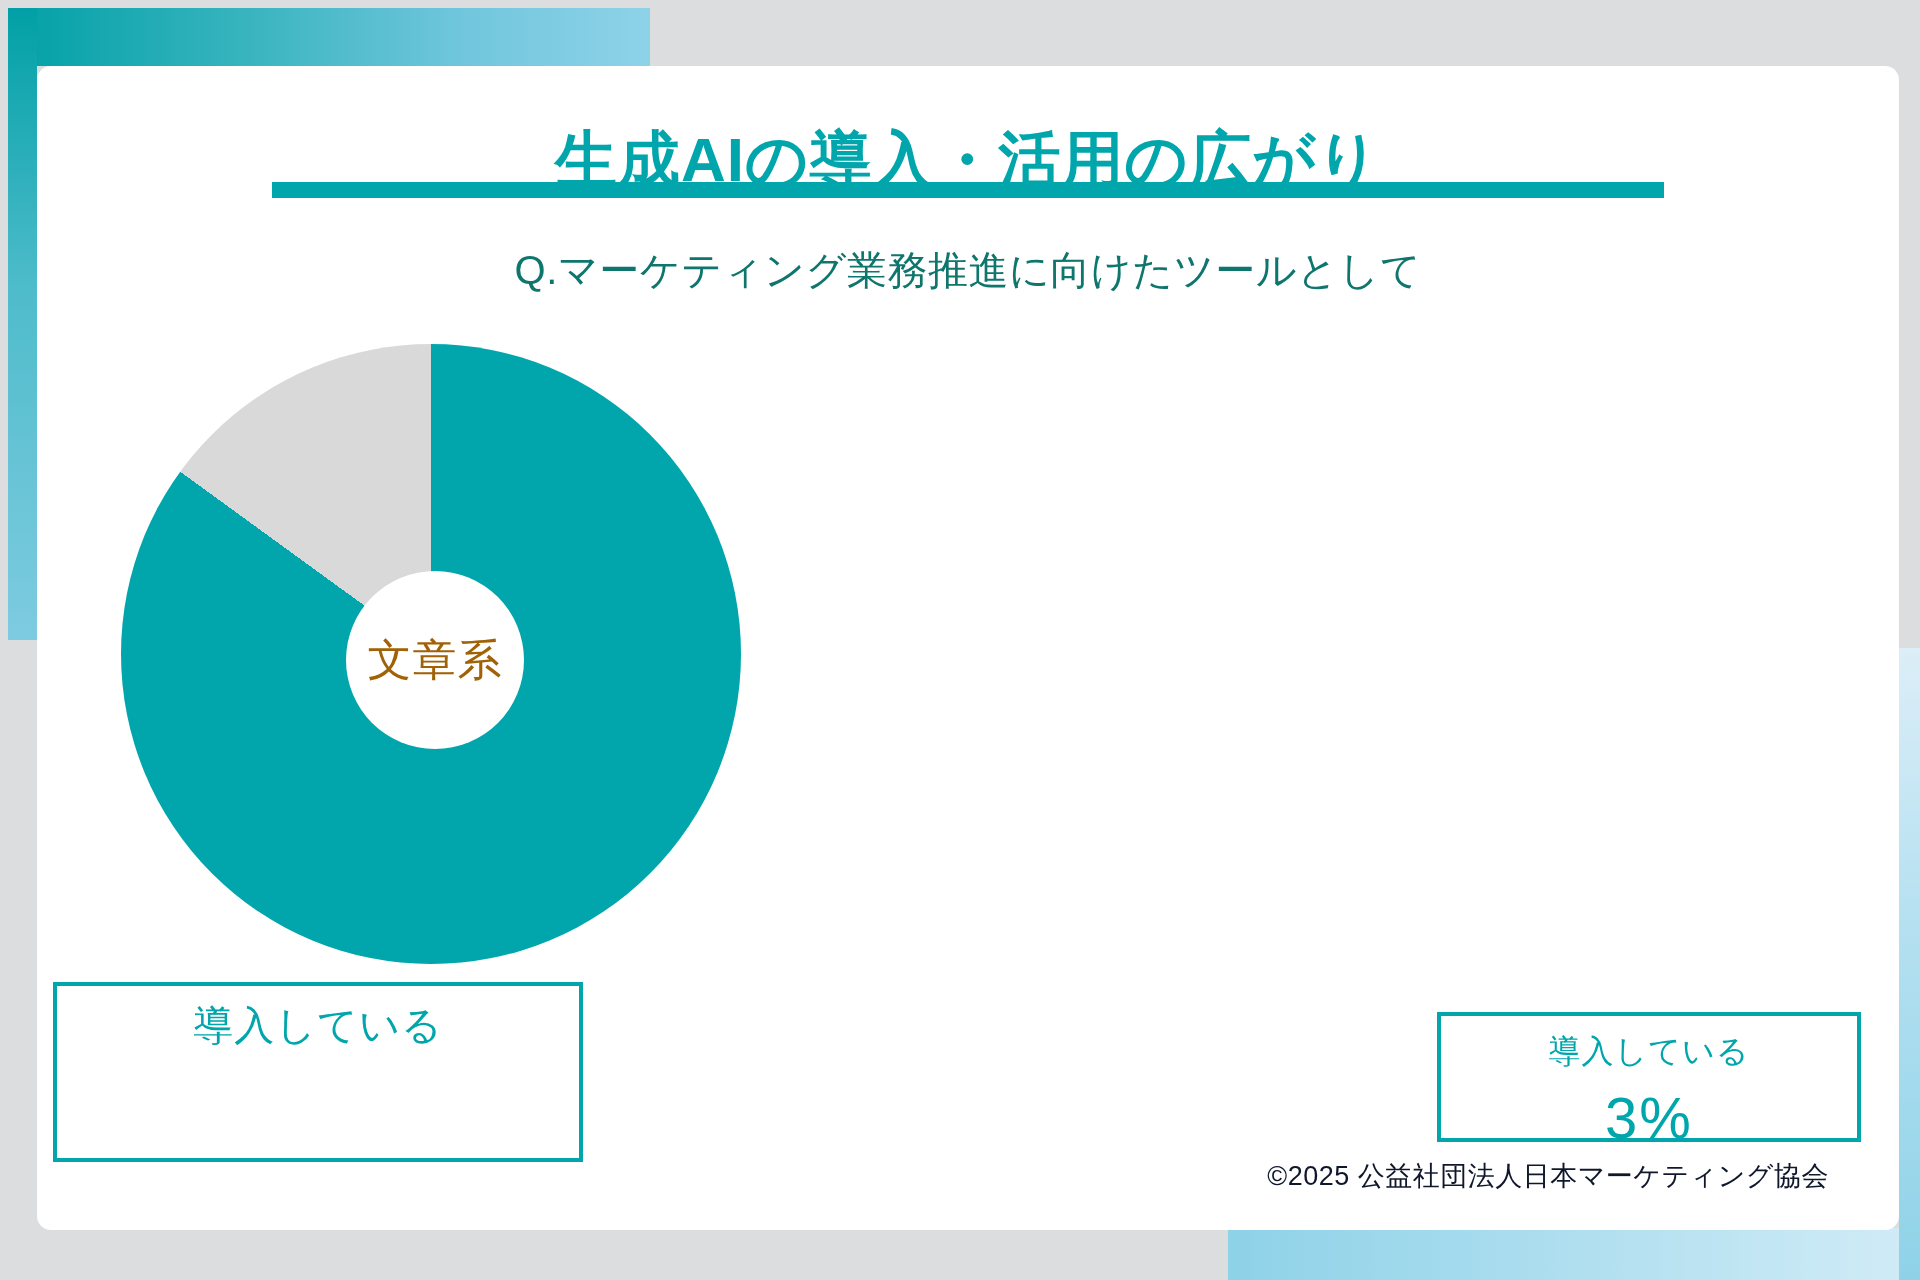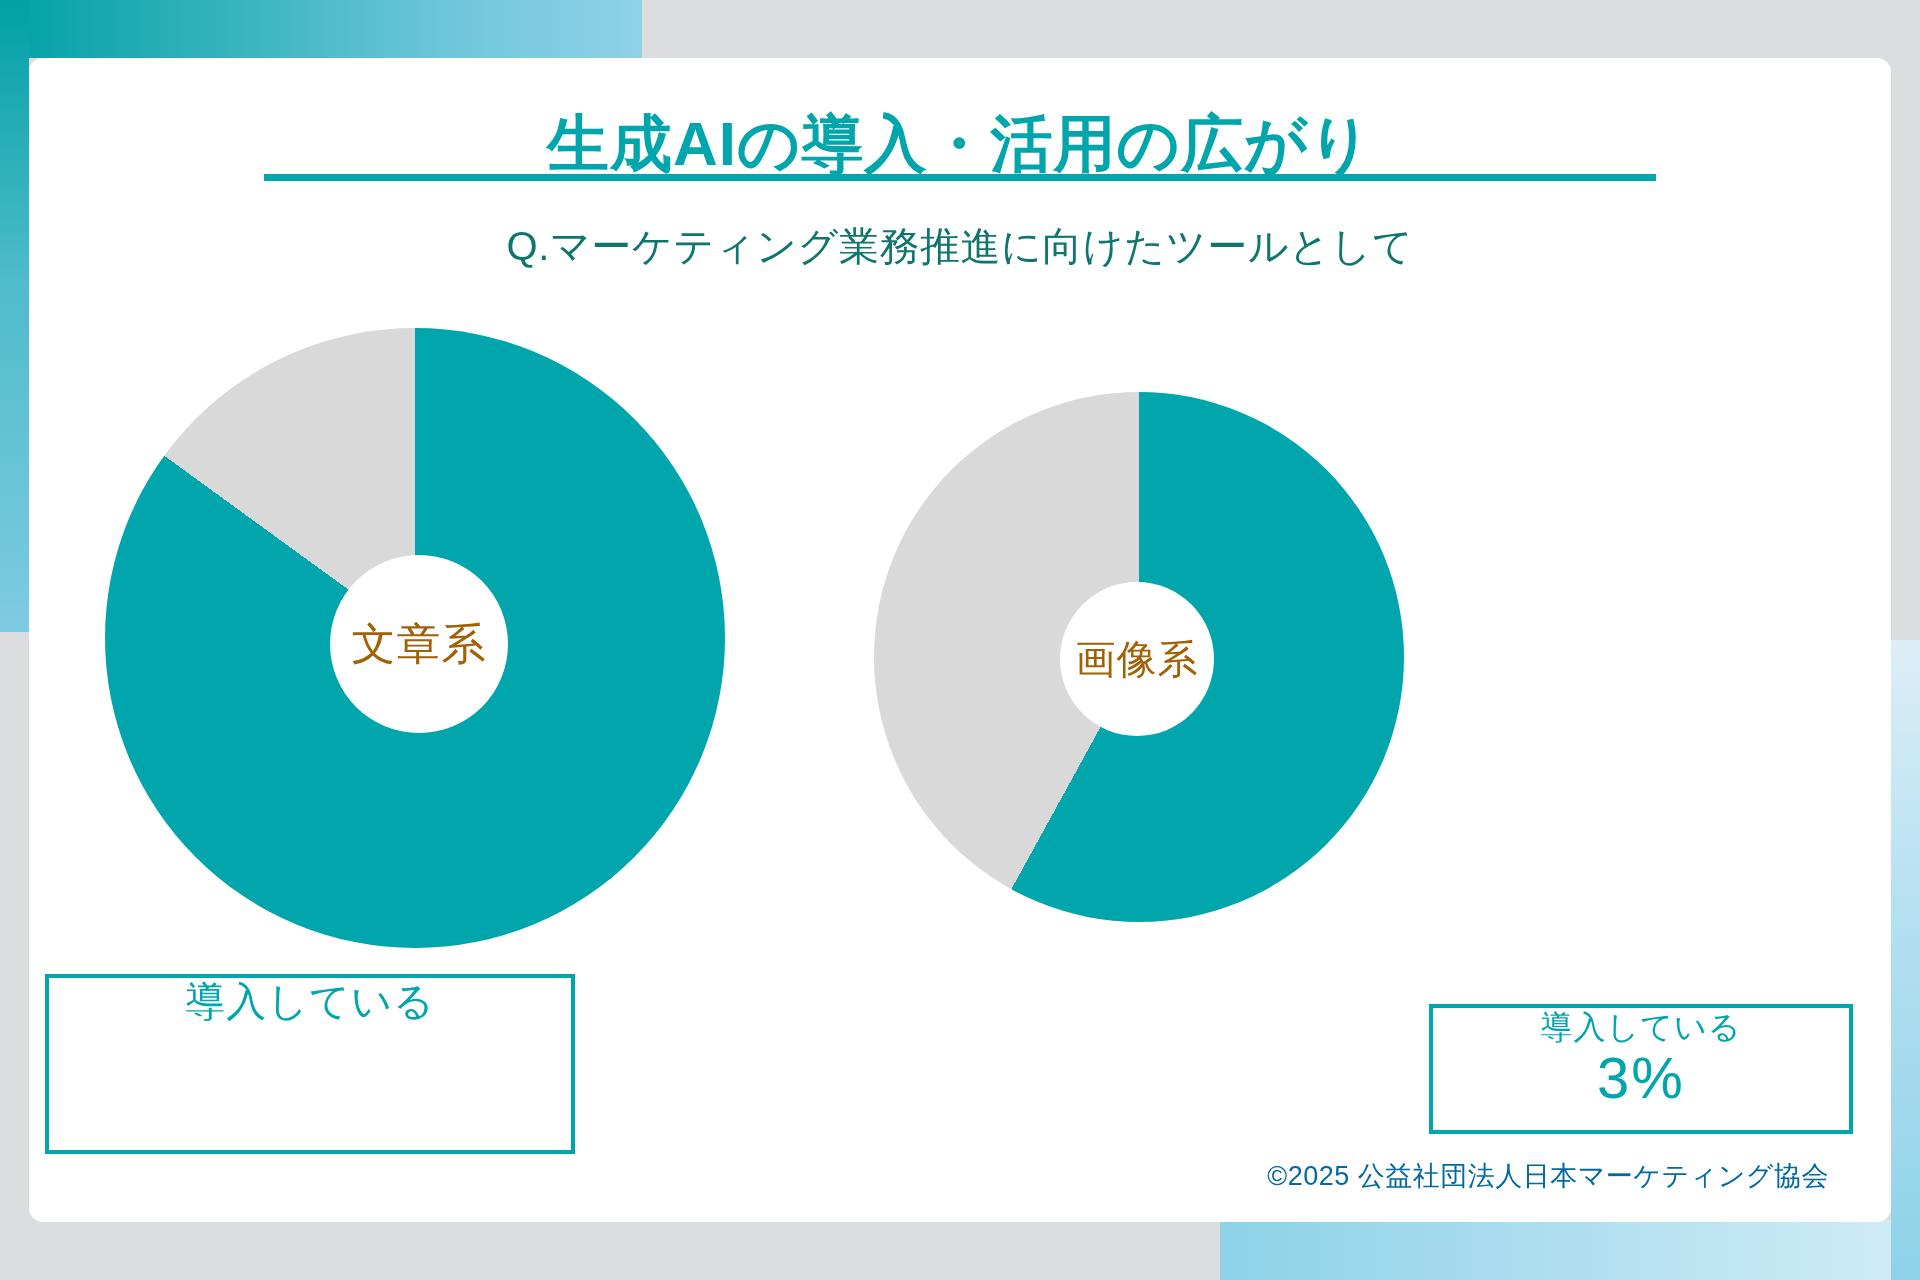--- a/index.html
+++ b/index.html
@@ -1,15 +1,15 @@
 <!DOCTYPE html>
 <html><head>
 <meta charset="utf-8">
 <style>
-  * { margin:0; padding:0; box-sizing:border-box; }
+  * { margin:0; padding:8px; box-sizing:border-box; }
   html,body { width:1920px; height:1280px; }
   body {
     font-family:"Liberation Sans", sans-serif;
     background:#dcdddf;
     position:relative;
     overflow:hidden;
   }
 
   
   .deco-top-left {
@@ -102,21 +102,21 @@
   .callout.right { left:1400px; top:676px; width:424px; height:130px; }
 
   .callout-label { font-size:40px; line-height:46px; letter-spacing:1px; }
   .callout.right .callout-label { font-size:32px; line-height:38px; }
   .callout-value { font-size:78px; line-height:86px; letter-spacing:2px; }
   .callout.right .callout-value { font-size:58px; line-height:64px; }
 
   
   .footer {
     position:absolute; right:62px; bottom:28px;
-    font-size:27px; color:#0369a1; letter-spacing:0.5px; white-space:nowrap;
+    font-size:27px; color:#0f172a; letter-spacing:0.5px; white-space:nowrap;
   }
 </style>
 </head>
 <body>
 
 <div class="deco-top-left"></div>
 <div class="deco-left-bar"></div>
 <div class="deco-bottom-right"></div>
 <div class="deco-right-bar"></div>
 
@@ -132,27 +132,20 @@
   <div class="chart-area">
 
     <div class="donut-wrap left">
       <div class="donut left" id="donut-left" style="background: conic-gradient(rgb(0, 166, 172) 0deg, rgb(0, 166, 172) 306deg, rgb(217, 217, 217) 306deg, rgb(217, 217, 217) 360deg);">
         <div class="donut-hole">
           <span class="donut-center-label">文章系</span>
         </div>
       </div>
     </div>
 
-    <div class="donut-wrap right">
-      <div class="donut right" id="donut-right" style="background: conic-gradient(rgb(0, 166, 172) 0deg, rgb(0, 166, 172) 208.8deg, rgb(217, 217, 217) 208.8deg, rgb(217, 217, 217) 360deg);">
-        <div class="donut-hole">
-          <span class="donut-center-label">画像系</span>
-        </div>
-      </div>
-    </div>
 
     <div class="callout left">
       <div class="callout-label">導入している</div>
     </div>
 
     <div class="callout right">
       <div class="callout-label">導入している</div>
       <div class="callout-value">3%</div>
     </div>
 

